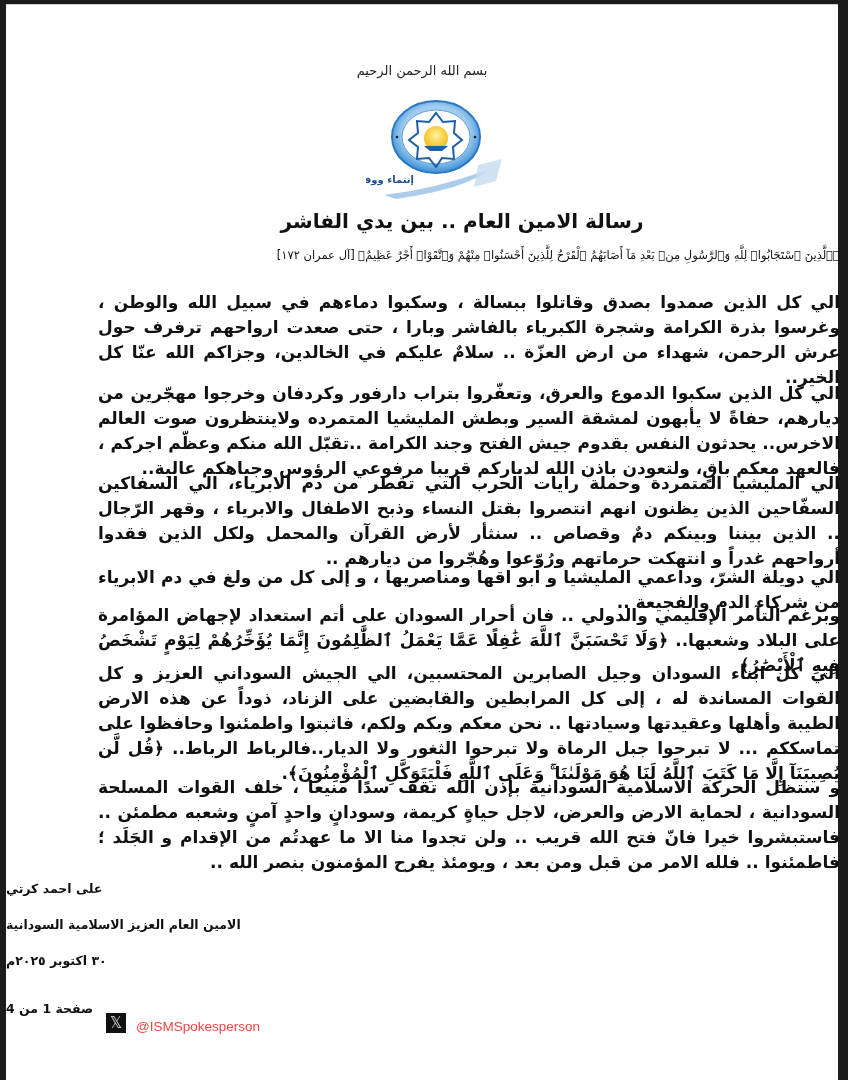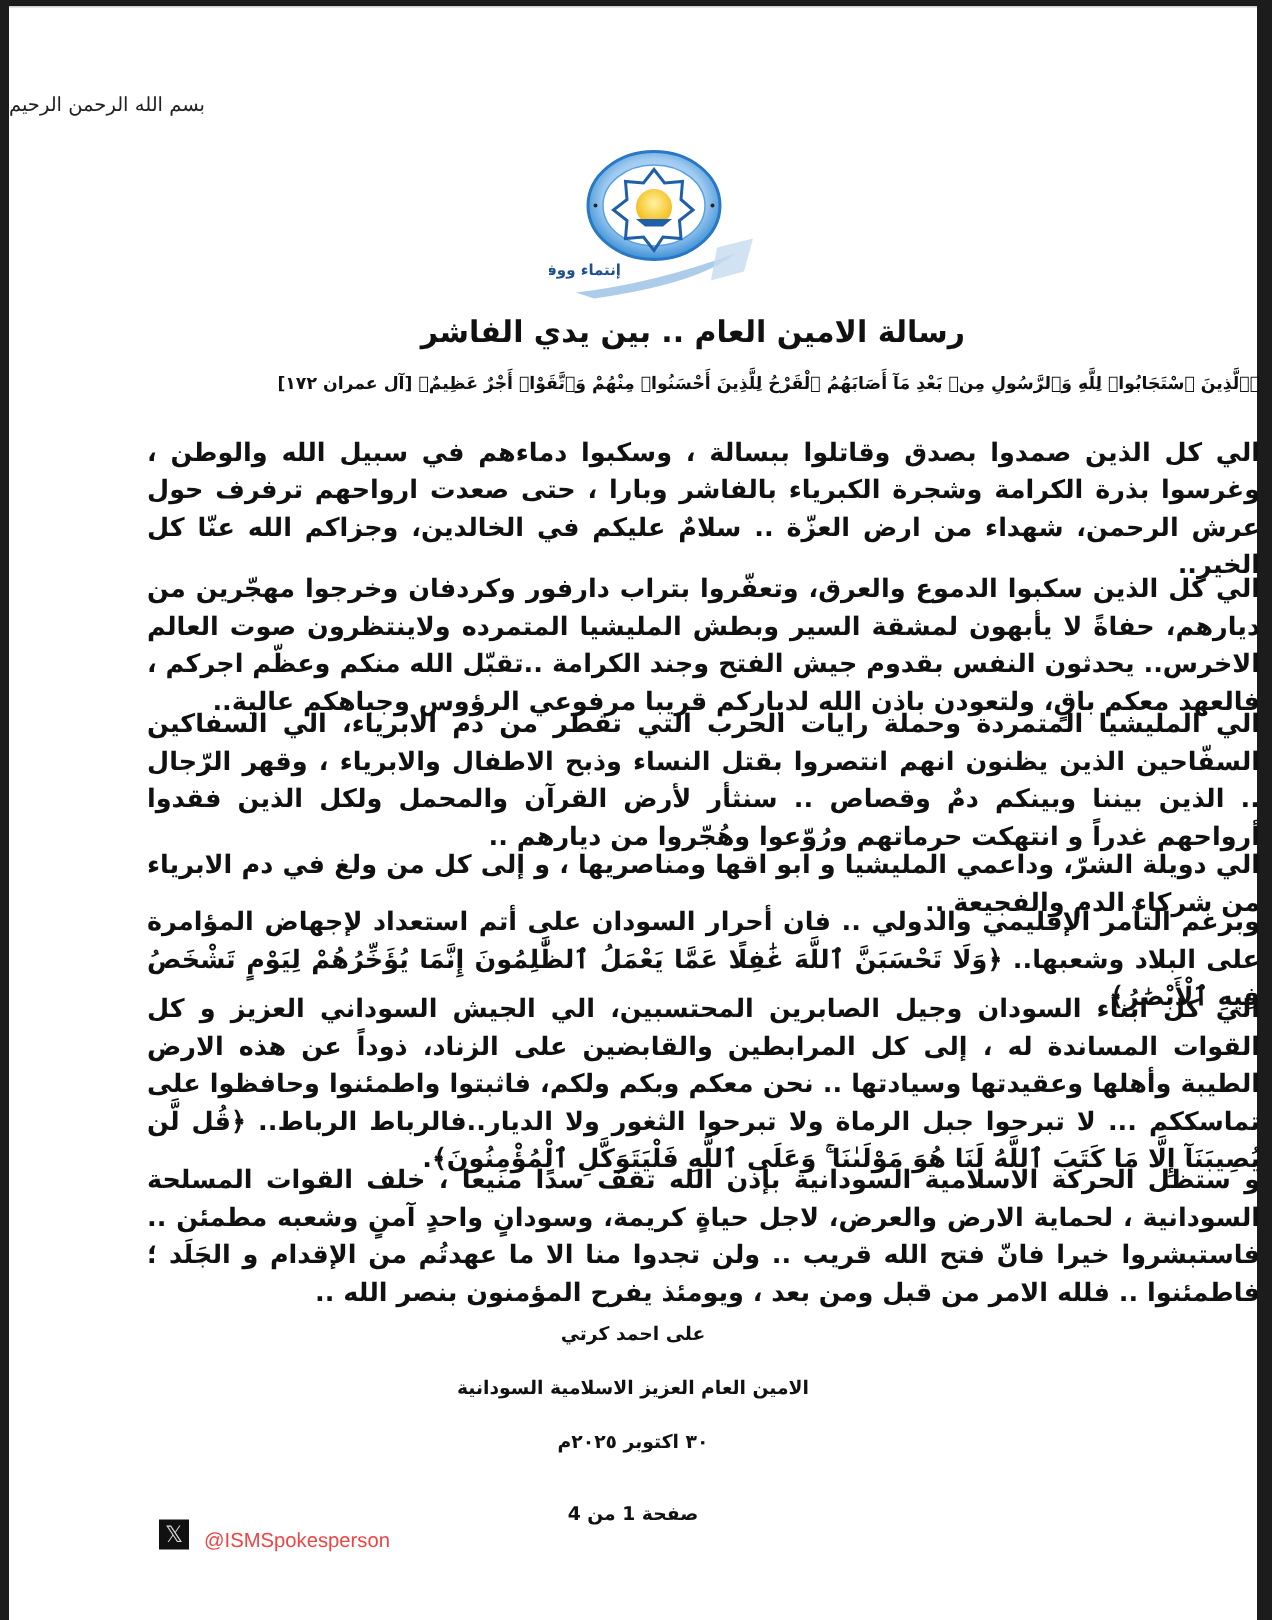--- a/index.html
+++ b/index.html
@@ -9,41 +9,41 @@
     font-family:"DejaVu Sans", sans-serif;
   }
   .page {
     position:absolute; left:6px; top:4px; width:832px; height:1076px;
     background:#ffffff;
     border-top:1px solid #cfcfcf;
   }
   .rtl { direction:rtl; text-align:right; }
   .basmala {
     position:absolute; top:58px; left:0; width:100%;
-    text-align:left; font-size:13px; color:#222;
+    text-align:center; font-size:13px; color:#222;
     font-family:"DejaVu Sans", sans-serif;
   }
   .logo {
     position:absolute; left:360px; top:92px; width:140px; height:110px;
   }
   .title {
     position:absolute; top:204px; left:0; width:100%;
     text-align:center; font-size:20px; font-weight:bold; color:#111;
     font-family:"DejaVu Sans", sans-serif;
     padding-left:40px;
   }
   .body-text {
     position:absolute; left:92px; width:742px;
     font-size:17px; line-height:25px; color:#111; font-weight:bold;
     font-family:"DejaVu Sans", sans-serif;
     text-align:justify; text-align-last:right;
   }
-  .verse { font-weight:bold; }
+  .verse { font-weight:normal; }
   .center-line {
-    position:absolute; left:0; width:100%; text-align:center;
+    position:absolute; left:0; width:100%; text-align:left;
     font-size:12.5px; color:#111; font-weight:bold;
     font-family:"DejaVu Sans", sans-serif;
   }
   .social {
     position:absolute; left:100px; top:1014px; display:flex; align-items:center;
   }
   .x-icon {
     width:20px; height:20px; background:#111; color:#ddd;
     font-size:15px; line-height:20px; text-align:center;
     font-family:"DejaVu Sans", sans-serif; margin-top:-8px;

